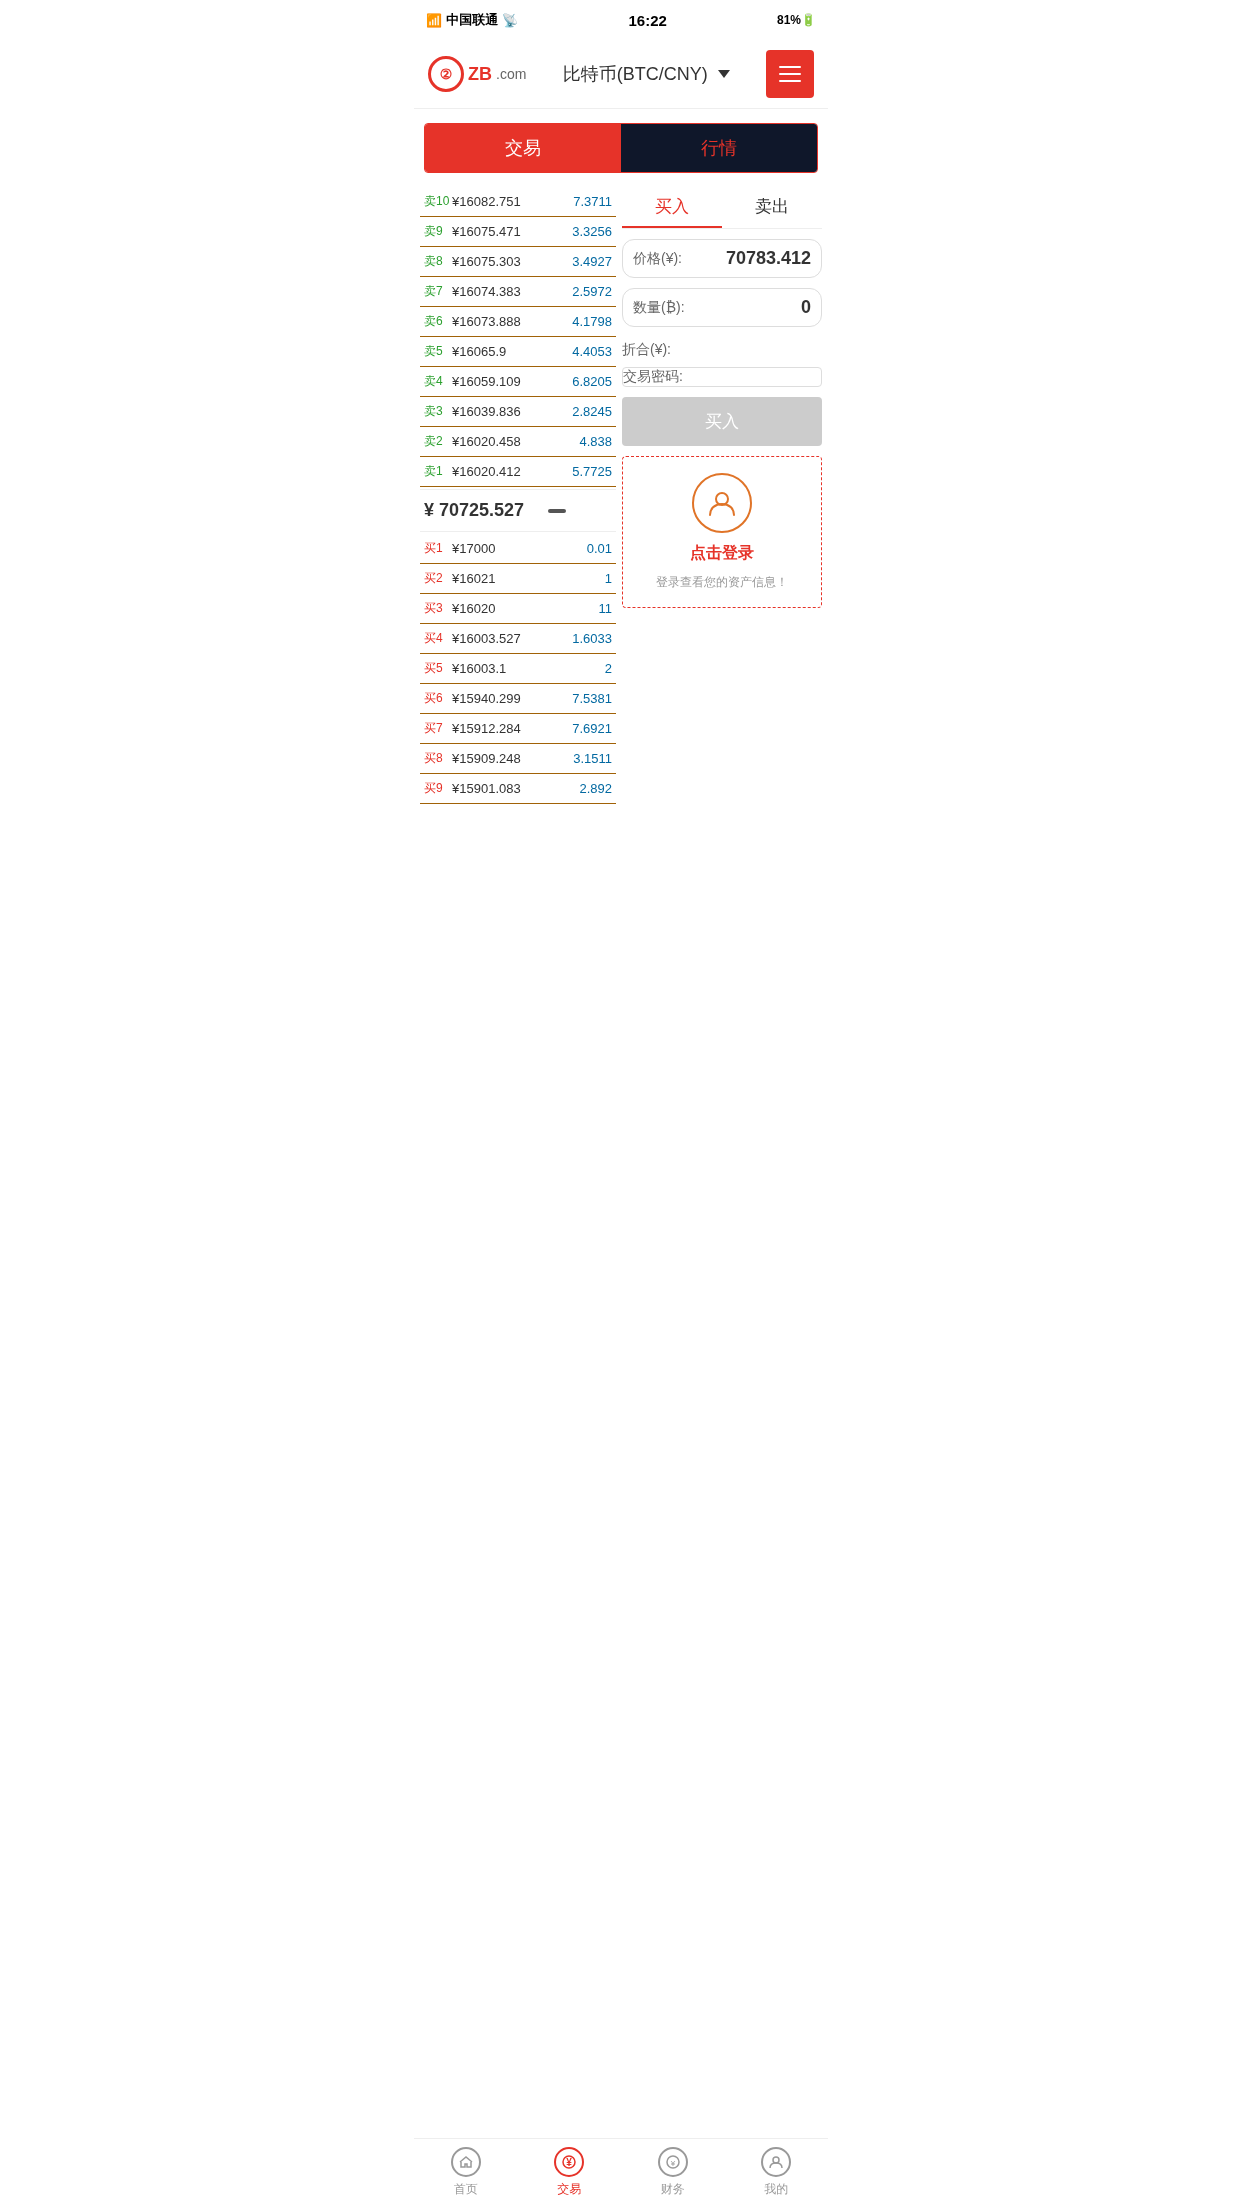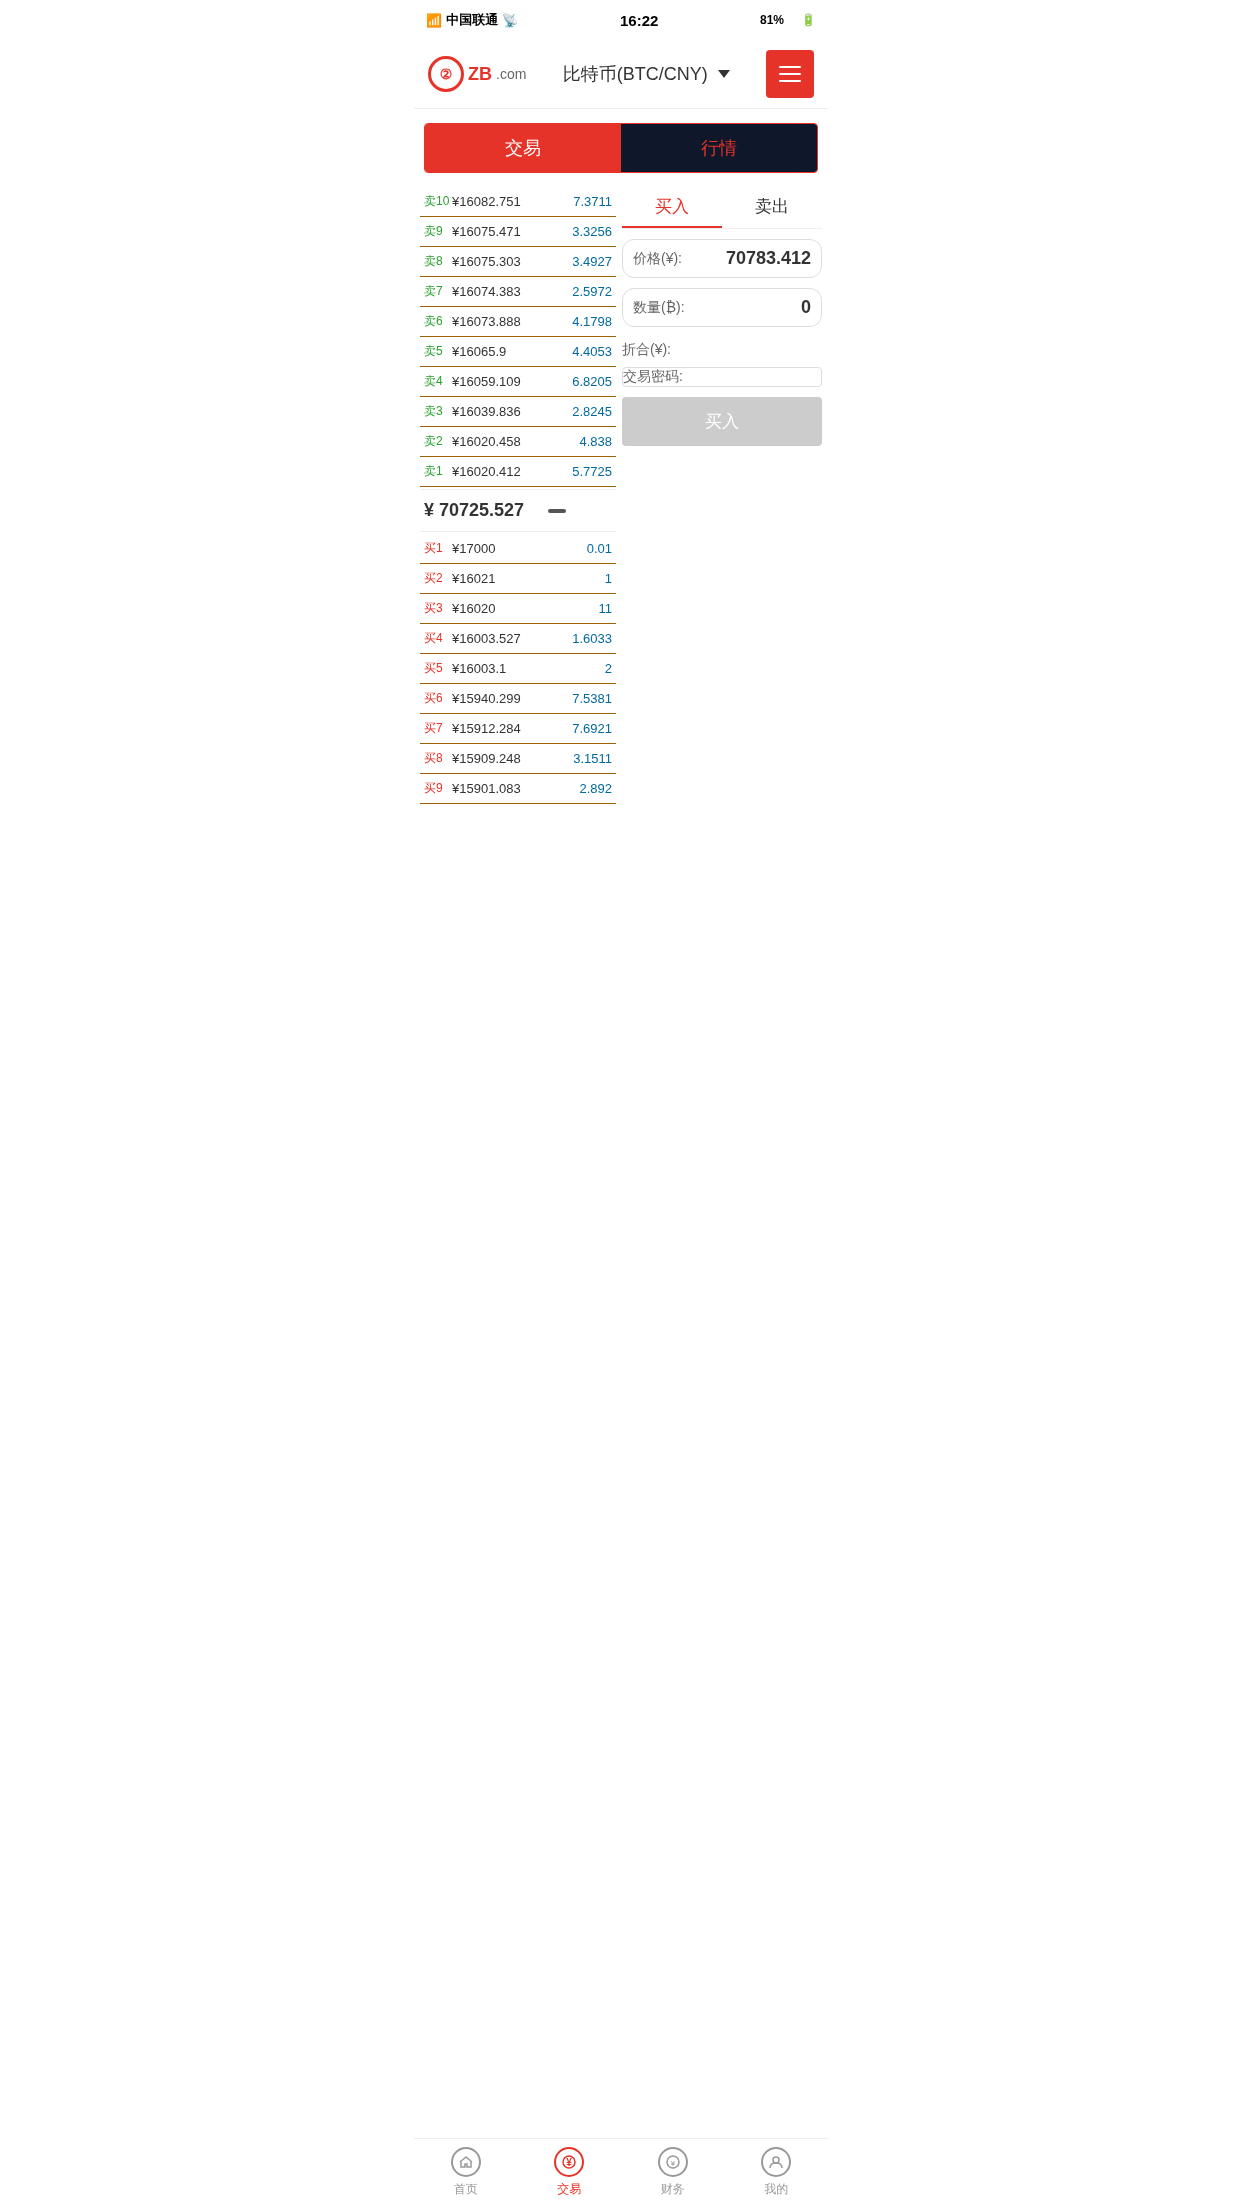--- a/index.html
+++ b/index.html
@@ -18,21 +18,21 @@
       background: #fff;
       display: flex;
       align-items: center;
       justify-content: space-between;
       padding: 0 12px;
       font-size: 13px;
       font-weight: 600;
     }
     .status-left { display: flex; align-items: center; gap: 4px; }
     .status-center { font-size: 15px; font-weight: 600; }
-    .status-right { display: flex; align-items: flex-start; gap: 17px; font-size: 12px; }
+    .status-right { display: flex; align-items: flex-start; gap: 0; font-size: 12px; }
 
     
     .header {
       display: flex;
       align-items: center;
       justify-content: space-between;
       padding: 10px 14px;
       border-bottom: 1px solid #eee;
       background: #fff;
     }
@@ -499,20 +499,30 @@
 
       
       <div class="password-field">
         <span class="field-label">交易密码:</span>
       </div>
 
       
       <button class="buy-button">买入</button>
 
       
+      <div class="login-section">
+        <div class="login-avatar">
+          <svg width="32" height="32" viewBox="0 0 32 32" fill="none" xmlns="http://www.w3.org/2000/svg">
+            <circle cx="16" cy="12" r="6" stroke="#e07428" stroke-width="2" fill="none"></circle>
+            <path d="M4 28c0-7 5.4-11 12-11s12 4 12 11" stroke="#e07428" stroke-width="2" fill="none" stroke-linecap="round"></path>
+          </svg>
+        </div>
+        <span class="login-text">点击登录</span>
+        <span class="login-desc">登录查看您的资产信息！</span>
+      </div>
 
     </div>
   </div>
 
 </div>
 
 <div class="bottom-nav">
 
   <div class="nav-item">
     <div class="nav-icon">

